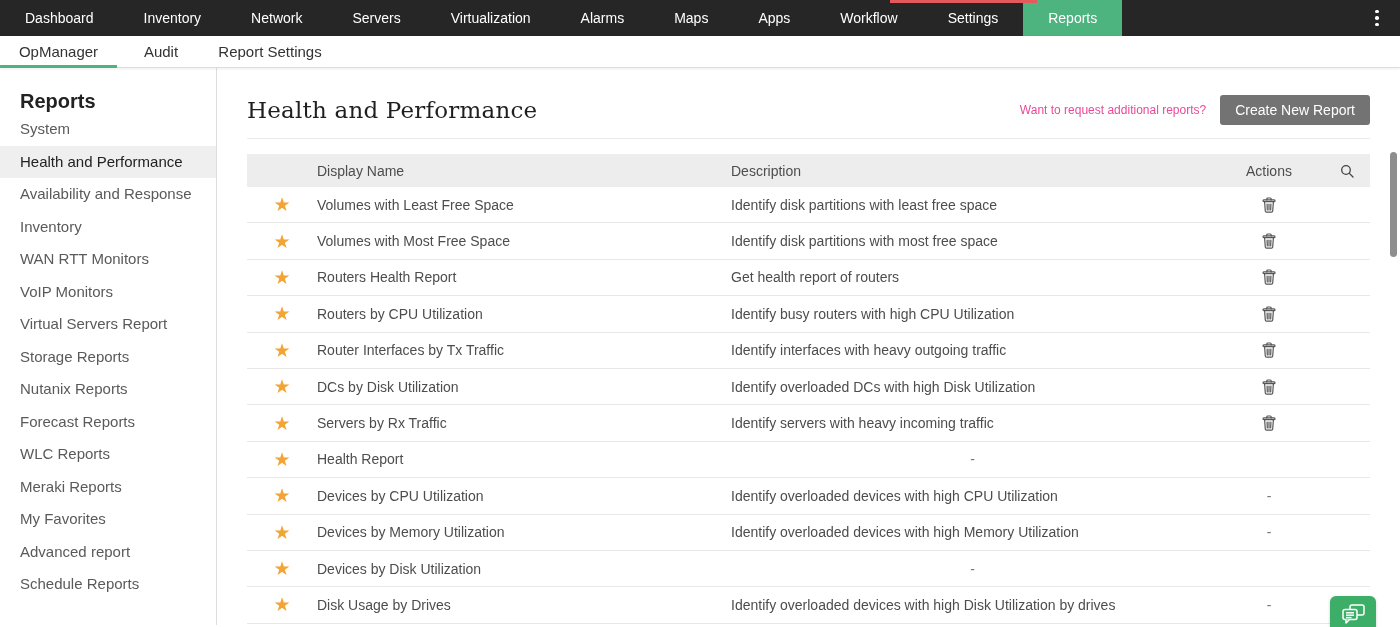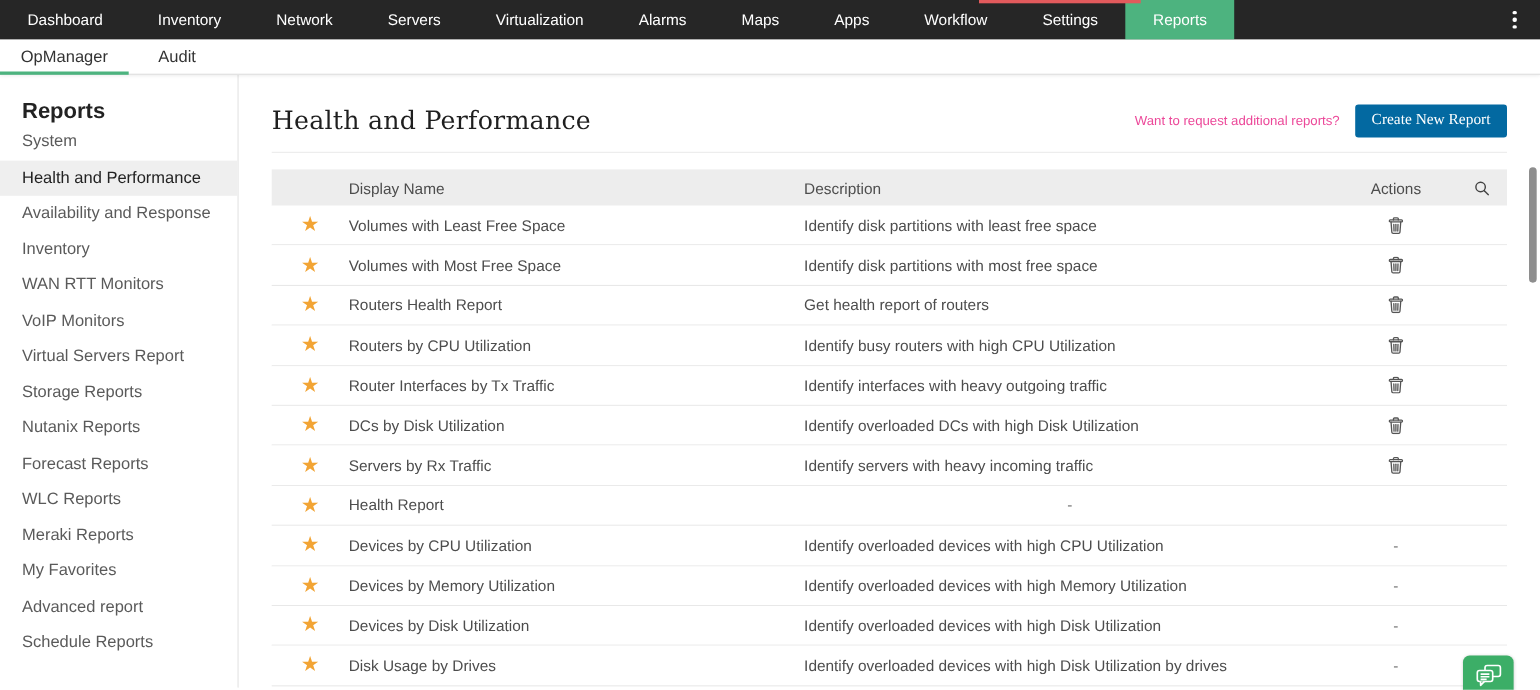--- a/index.html
+++ b/index.html
@@ -119,25 +119,25 @@
   }
   .page-title {
     font-family: "DejaVu Serif", serif;
     font-size: 23px;
     color: #1f1f1f;
     letter-spacing: 0.2px;
   }
   .header-right { display: flex; align-items: center; gap: 14px; }
   .request-link { color: #ec4899; font-size: 12px; cursor: pointer; text-decoration: none; }
   .create-btn {
-    background: #0369a1;
+    background: #737373;
     color: #fff;
     border: none;
     font-size: 14px;
-    font-family: Liberation Serif, serif;
+    font-family: Liberation Sans, sans-serif;
     padding: 7px 15px;
     border-radius: 3px;
     cursor: pointer;
     white-space: nowrap;
   }
   .header-rule { border-bottom: 1px solid #ececec; margin-top: 10px; }
 
   
   .report-table { margin-top: 15px; }
   .thead, .trow {
@@ -212,20 +212,21 @@
   <div class="kebab">
     <span class="dot"></span>
     <span class="dot"></span>
     <span class="dot"></span>
   </div>
 </div>
 
 <div class="sub-nav">
   <div class="sub-tab active">OpManager</div>
   <div class="sub-tab">Audit</div>
+  <div class="sub-tab">Report Settings</div>
 </div>
 
 <div class="content">
 
   <div class="sidebar">
     <div class="sidebar-title">Reports</div>
     <ul class="side-list">
         <li class="side-item">System</li>
         <li class="side-item active">Health and Performance</li>
         <li class="side-item">Availability and Response</li>
@@ -434,21 +435,20 @@
               <span class="dash">-</span>
             </div>
     <div class="cell"></div>
   </div>
 
   <div class="trow">
     <div class="cell c-star">
       <span class="star-icon">★</span>
     </div>
     <div class="cell c-name">Devices by Disk Utilization</div>
-    <div class="cell c-desc">Identify overloaded devices with high Disk Utilization</div>
     <div class="cell c-act">
               <span class="dash">-</span>
             </div>
     <div class="cell"></div>
   </div>
 
   <div class="trow">
     <div class="cell c-star">
       <span class="star-icon">★</span>
     </div>

